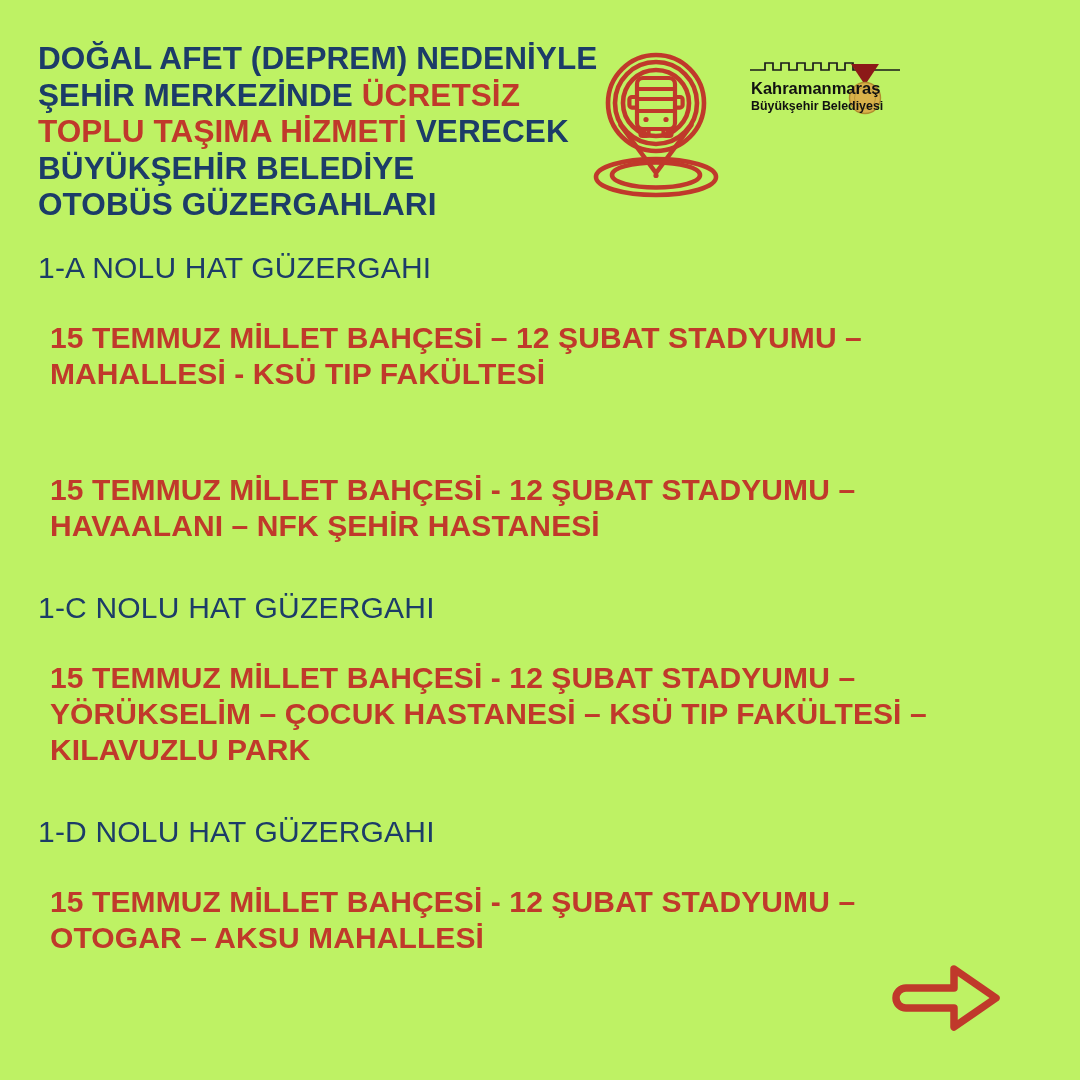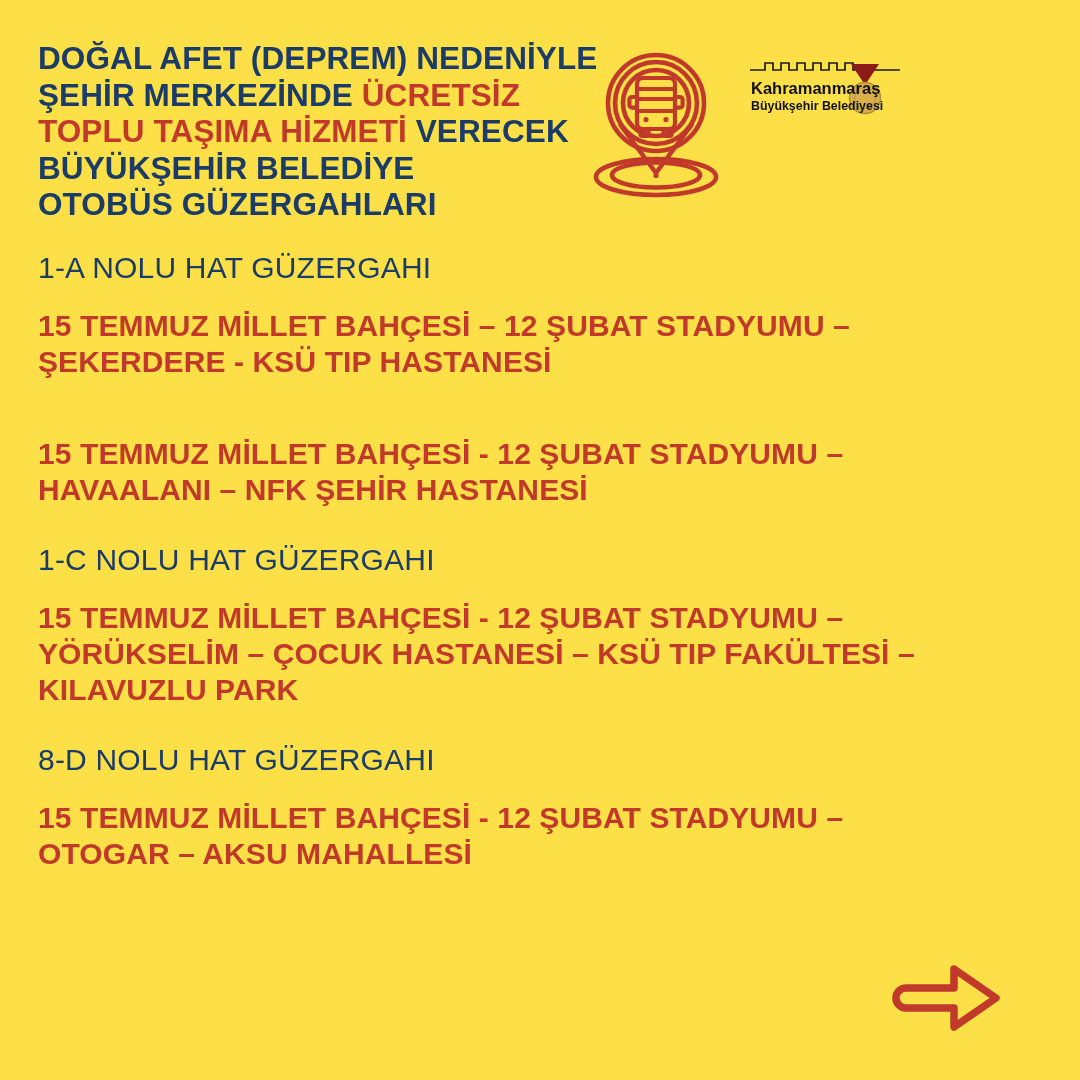--- a/index.html
+++ b/index.html
@@ -14,21 +14,21 @@
     font-family: "Liberation Sans", sans-serif;
     overflow: hidden;
     position: relative;
     -webkit-font-smoothing: antialiased;
   }
 
   .poster {
     position: relative;
     width: 1080px;
     height: 1080px;
-    background: #fde047;
+    background: #bef264;
   }
 
   
   .header {
     position: absolute;
     left: 0;
     top: 0;
     width: 1080px;
     height: 250px;
   }
@@ -119,21 +119,21 @@
     margin: 0;
     padding: 0 0 0 38px;
     font-size: 30px;
     line-height: 36px;
     font-weight: normal;
     color: #1c3c68;
     letter-spacing: 0.2px;
     white-space: nowrap;
   }
   .route-path {
-    margin: 0;
+    margin: 12px;
     padding: 0 0 0 38px;
     font-size: 30px;
     line-height: 36px;
     font-weight: bold;
     color: #c0392b;
     letter-spacing: 0.1px;
     max-width: 1020px;
   }
   .route-path .rp-line {
     display: block;
@@ -227,21 +227,21 @@
 
   </div>
 
   <div class="routes">
 
     <div class="route-block">
       <p class="route-title">1-A NOLU HAT GÜZERGAHI</p>
       <div class="sp-title-path"></div>
       <p class="route-path">
         <span class="rp-line">15 TEMMUZ MİLLET BAHÇESİ – 12 ŞUBAT STADYUMU –</span>
-        <span class="rp-line">ŞEKERDERE - KSÜ TIP HASTANESİ</span>
+        <span class="rp-line">MAHALLESİ - KSÜ TIP FAKÜLTESİ</span>
       </p>
     </div>
 
     <div class="sp-block"></div>
 
     <div class="route-block">
       <div class="sp-title-path"></div>
       <p class="route-path">
         <span class="rp-line">15 TEMMUZ MİLLET BAHÇESİ - 12 ŞUBAT STADYUMU –</span>
         <span class="rp-line">HAVAALANI – NFK ŞEHİR HASTANESİ</span>
@@ -256,21 +256,21 @@
       <p class="route-path">
         <span class="rp-line">15 TEMMUZ MİLLET BAHÇESİ - 12 ŞUBAT STADYUMU –</span>
         <span class="rp-line">YÖRÜKSELİM – ÇOCUK HASTANESİ – KSÜ TIP FAKÜLTESİ –</span>
         <span class="rp-line">KILAVUZLU PARK</span>
       </p>
     </div>
 
     <div class="sp-block"></div>
 
     <div class="route-block">
-      <p class="route-title">8-D NOLU HAT GÜZERGAHI</p>
+      <p class="route-title">1-D NOLU HAT GÜZERGAHI</p>
       <div class="sp-title-path"></div>
       <p class="route-path">
         <span class="rp-line">15 TEMMUZ MİLLET BAHÇESİ - 12 ŞUBAT STADYUMU –</span>
         <span class="rp-line">OTOGAR – AKSU MAHALLESİ</span>
       </p>
     </div>
 
   </div>
 
   <div class="next-arrow">

